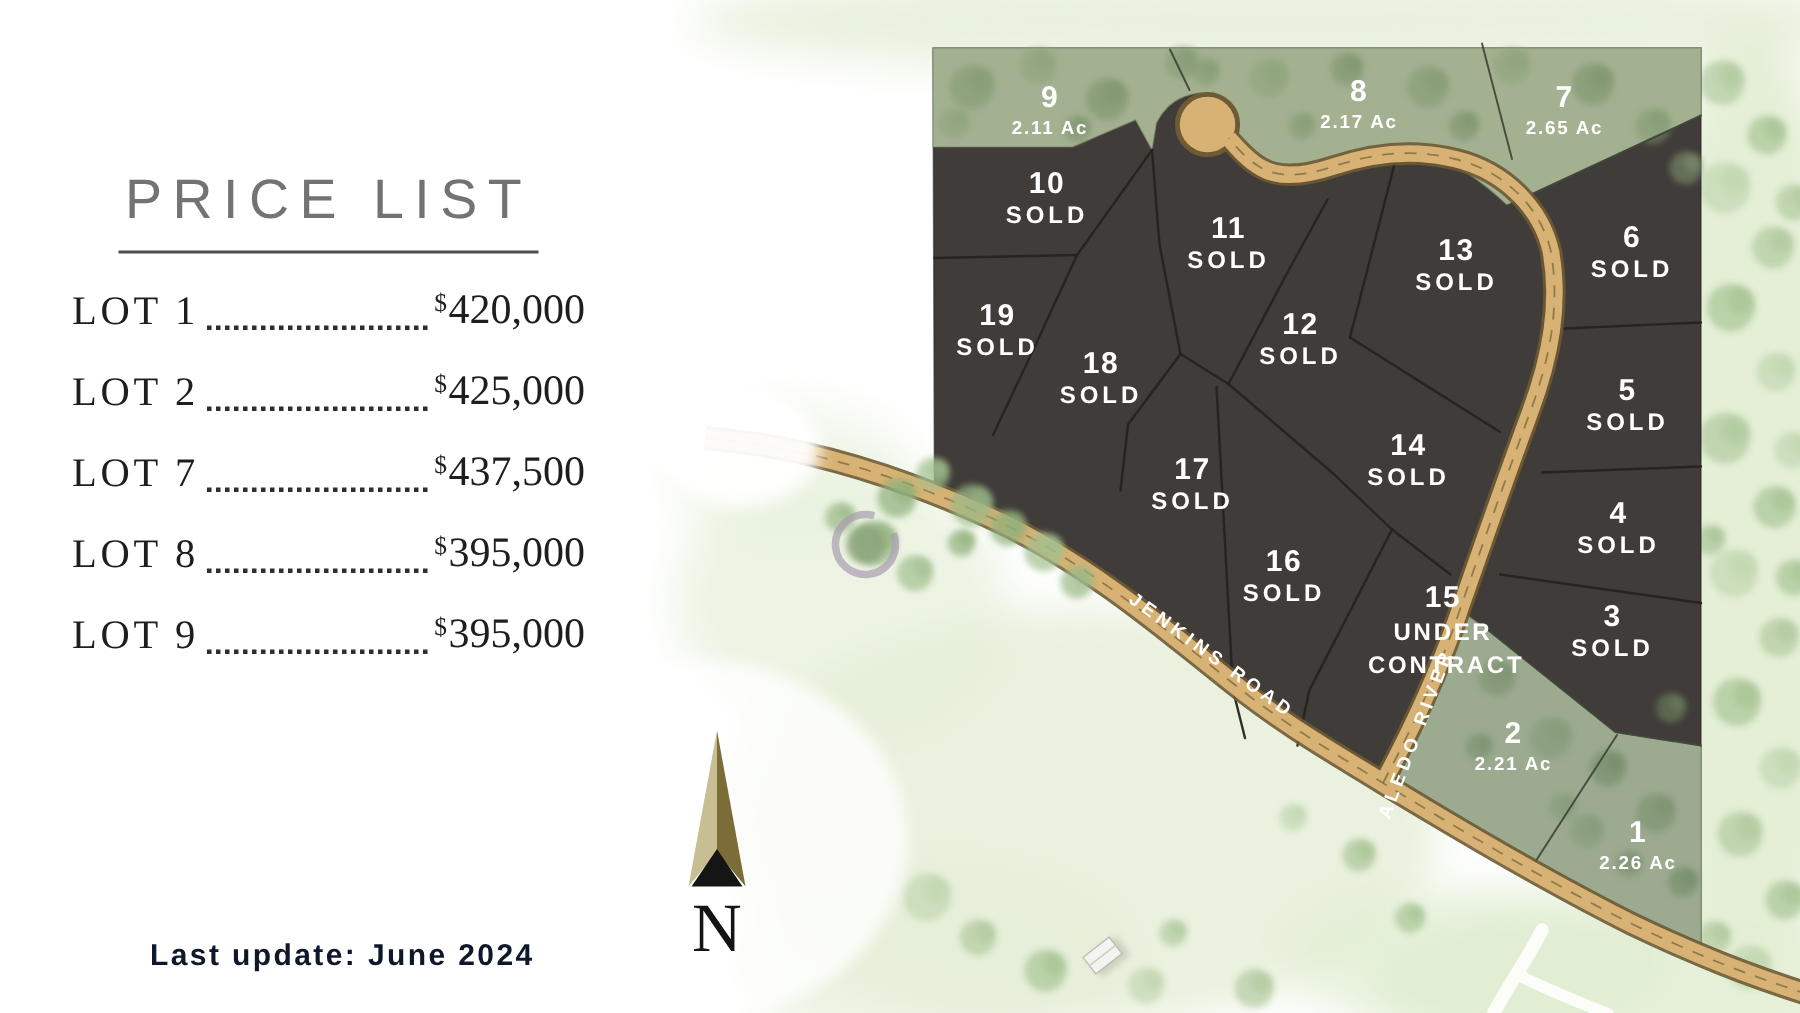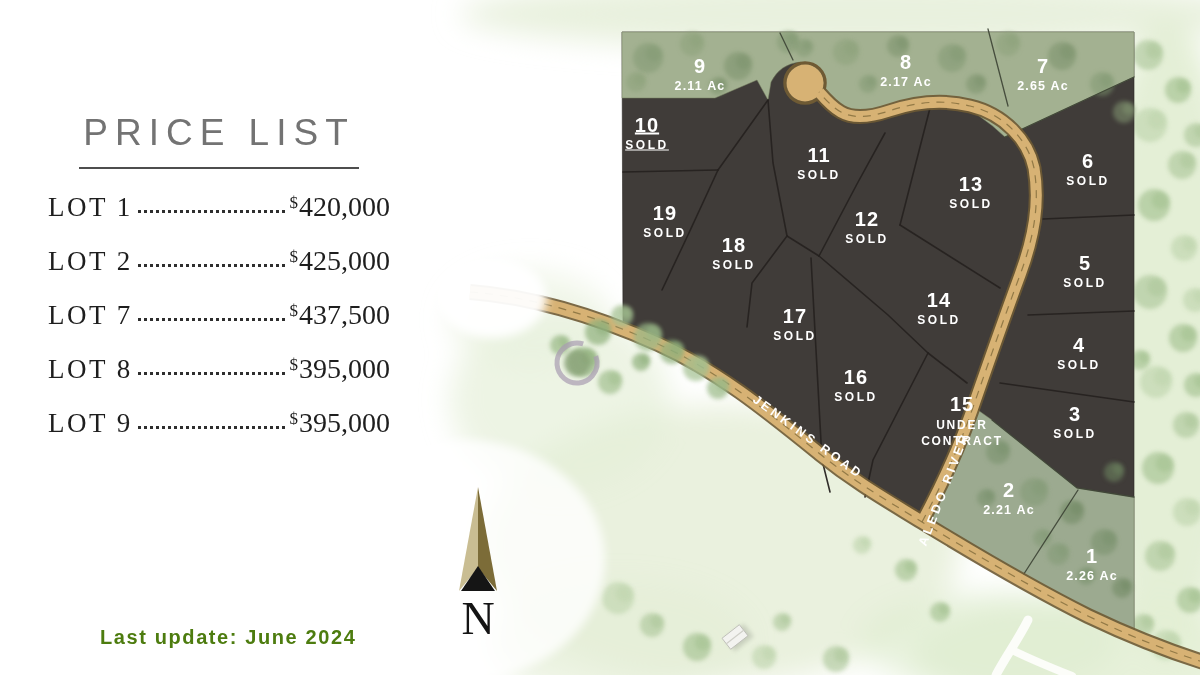--- a/index.html
+++ b/index.html
@@ -6,35 +6,35 @@
   .canvas{position:relative;width:1200px;height:675px;overflow:hidden;background:#fff;
           font-family:"Liberation Sans",sans-serif;}
   .canvas svg{position:absolute;left:0;top:0;}
 
   
   .price-panel{position:absolute;left:48px;top:96px;width:342px;}
   .price-title{font-family:"Liberation Sans",sans-serif;font-weight:300;font-size:37px;
                letter-spacing:7px;color:#737373;width:fit-content;margin:16px auto;
                padding:0 4px 13px 4px;border-bottom:2px solid #4e4e4e;white-space:nowrap;}
   .price-rows{margin-top:12px;}
-  .price-row{display:flex;align-items:center;font-family:"Liberation Serif",serif;
+  .price-row{display:flex;align-items:flex-end;font-family:"Liberation Serif",serif;
              font-size:27px;color:#1e1e1e;margin-top:22px;}
   .lot-name{letter-spacing:2.5px;white-space:nowrap;}
   .leader{flex:1;height:12px;margin:0 5px 3px 5px;border-bottom:3px dotted #2e2e2e;}
   .price{white-space:nowrap;font-size:28px;}
   .price .cur{font-size:17px;position:relative;top:-8px;margin-right:1px;}
 
   .footer-note{position:absolute;left:100px;top:626px;font-size:20px;font-weight:700;
-               letter-spacing:1.6px;color:#4d7c0f;}
+               letter-spacing:1.6px;color:#0f172a;}
 
   
   .overlay{position:absolute;left:0;top:0;width:1200px;height:675px;pointer-events:none;}
   .lot-label{position:absolute;transform:translate(-50%,-50%);text-align:center;color:#fff;}
   .lot-num{font-size:20px;font-weight:700;letter-spacing:1px;line-height:1.05;}
-  .lot-sub{display:block;margin:2px auto 0;font-size:12px;font-weight:700;letter-spacing:2.6px;}
+  .lot-sub{display:block;margin:2px auto 0;font-size:16px;font-weight:700;letter-spacing:2.6px;}
   .lot-sub.acreage{letter-spacing:1.2px;font-size:12.5px;}
   .lot-label.uc .lot-sub{max-width:100px;line-height:1.35;letter-spacing:1.8px;}
   .road-label{position:absolute;color:#fff;font-weight:700;font-size:12.5px;
               letter-spacing:3.2px;white-space:nowrap;}
   .compass-n{position:absolute;left:478px;top:592px;transform:translateX(-50%);
              font-family:"Liberation Serif",serif;font-size:46px;color:#141414;}
 </style>
 </head>
 <body>
 
@@ -282,29 +282,29 @@
           <span class="lot-sub acreage">2.11 Ac</span>
         </div>
         <div class="lot-label" style="left: 906px; top: 70px;">
           <div class="lot-num">8</div>
           <span class="lot-sub acreage">2.17 Ac</span>
         </div>
         <div class="lot-label" style="left: 1043px; top: 74px;">
           <div class="lot-num">7</div>
           <span class="lot-sub acreage">2.65 Ac</span>
         </div>
-        <div class="lot-label" style="left: 647px; top: 133px; text-decoration: underline;">
+        <div class="lot-label" style="left: 698px; top: 133px;">
           <div class="lot-num">10</div>
           <span class="lot-sub">SOLD</span>
         </div>
         <div class="lot-label" style="left: 819px; top: 163px; text-align: center;">
           <div class="lot-num">11</div>
           <span class="lot-sub">SOLD</span>
         </div>
-        <div class="lot-label" style="left: 971px; top: 192px; text-align: center;">
+        <div class="lot-label" style="left: 971px; top: 178px; text-align: center;">
           <div class="lot-num">13</div>
           <span class="lot-sub">SOLD</span>
         </div>
         <div class="lot-label" style="left: 1088px; top: 169px;">
           <div class="lot-num">6</div>
           <span class="lot-sub">SOLD</span>
         </div>
         <div class="lot-label" style="left: 665px; top: 221px;">
           <div class="lot-num">19</div>
           <span class="lot-sub">SOLD</span>

